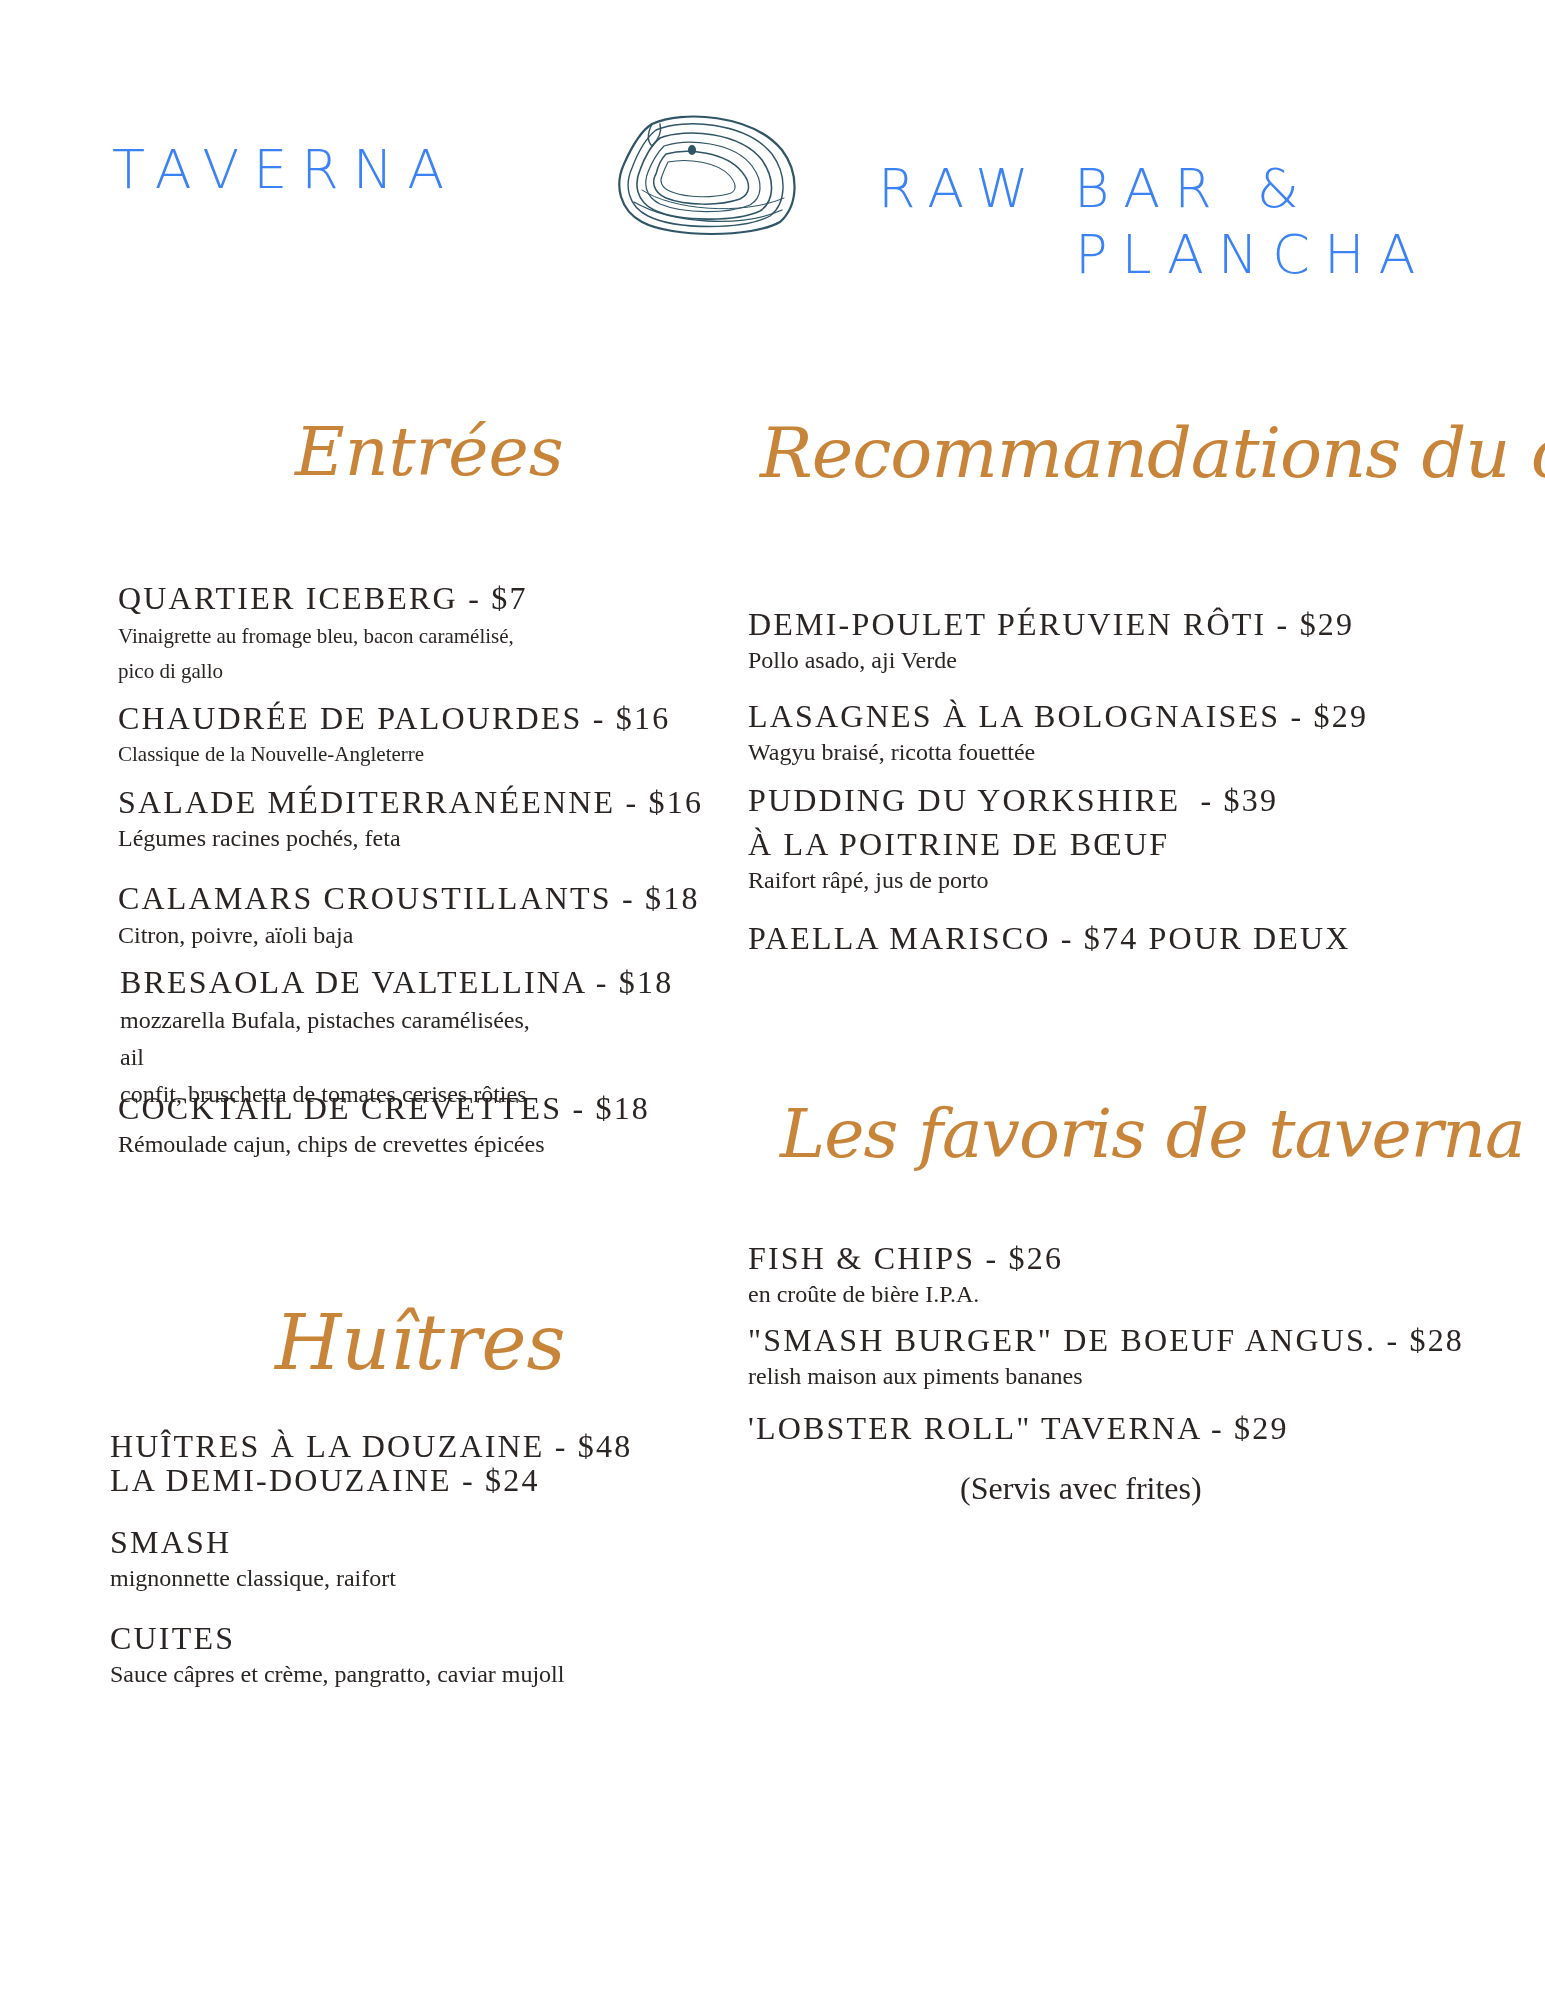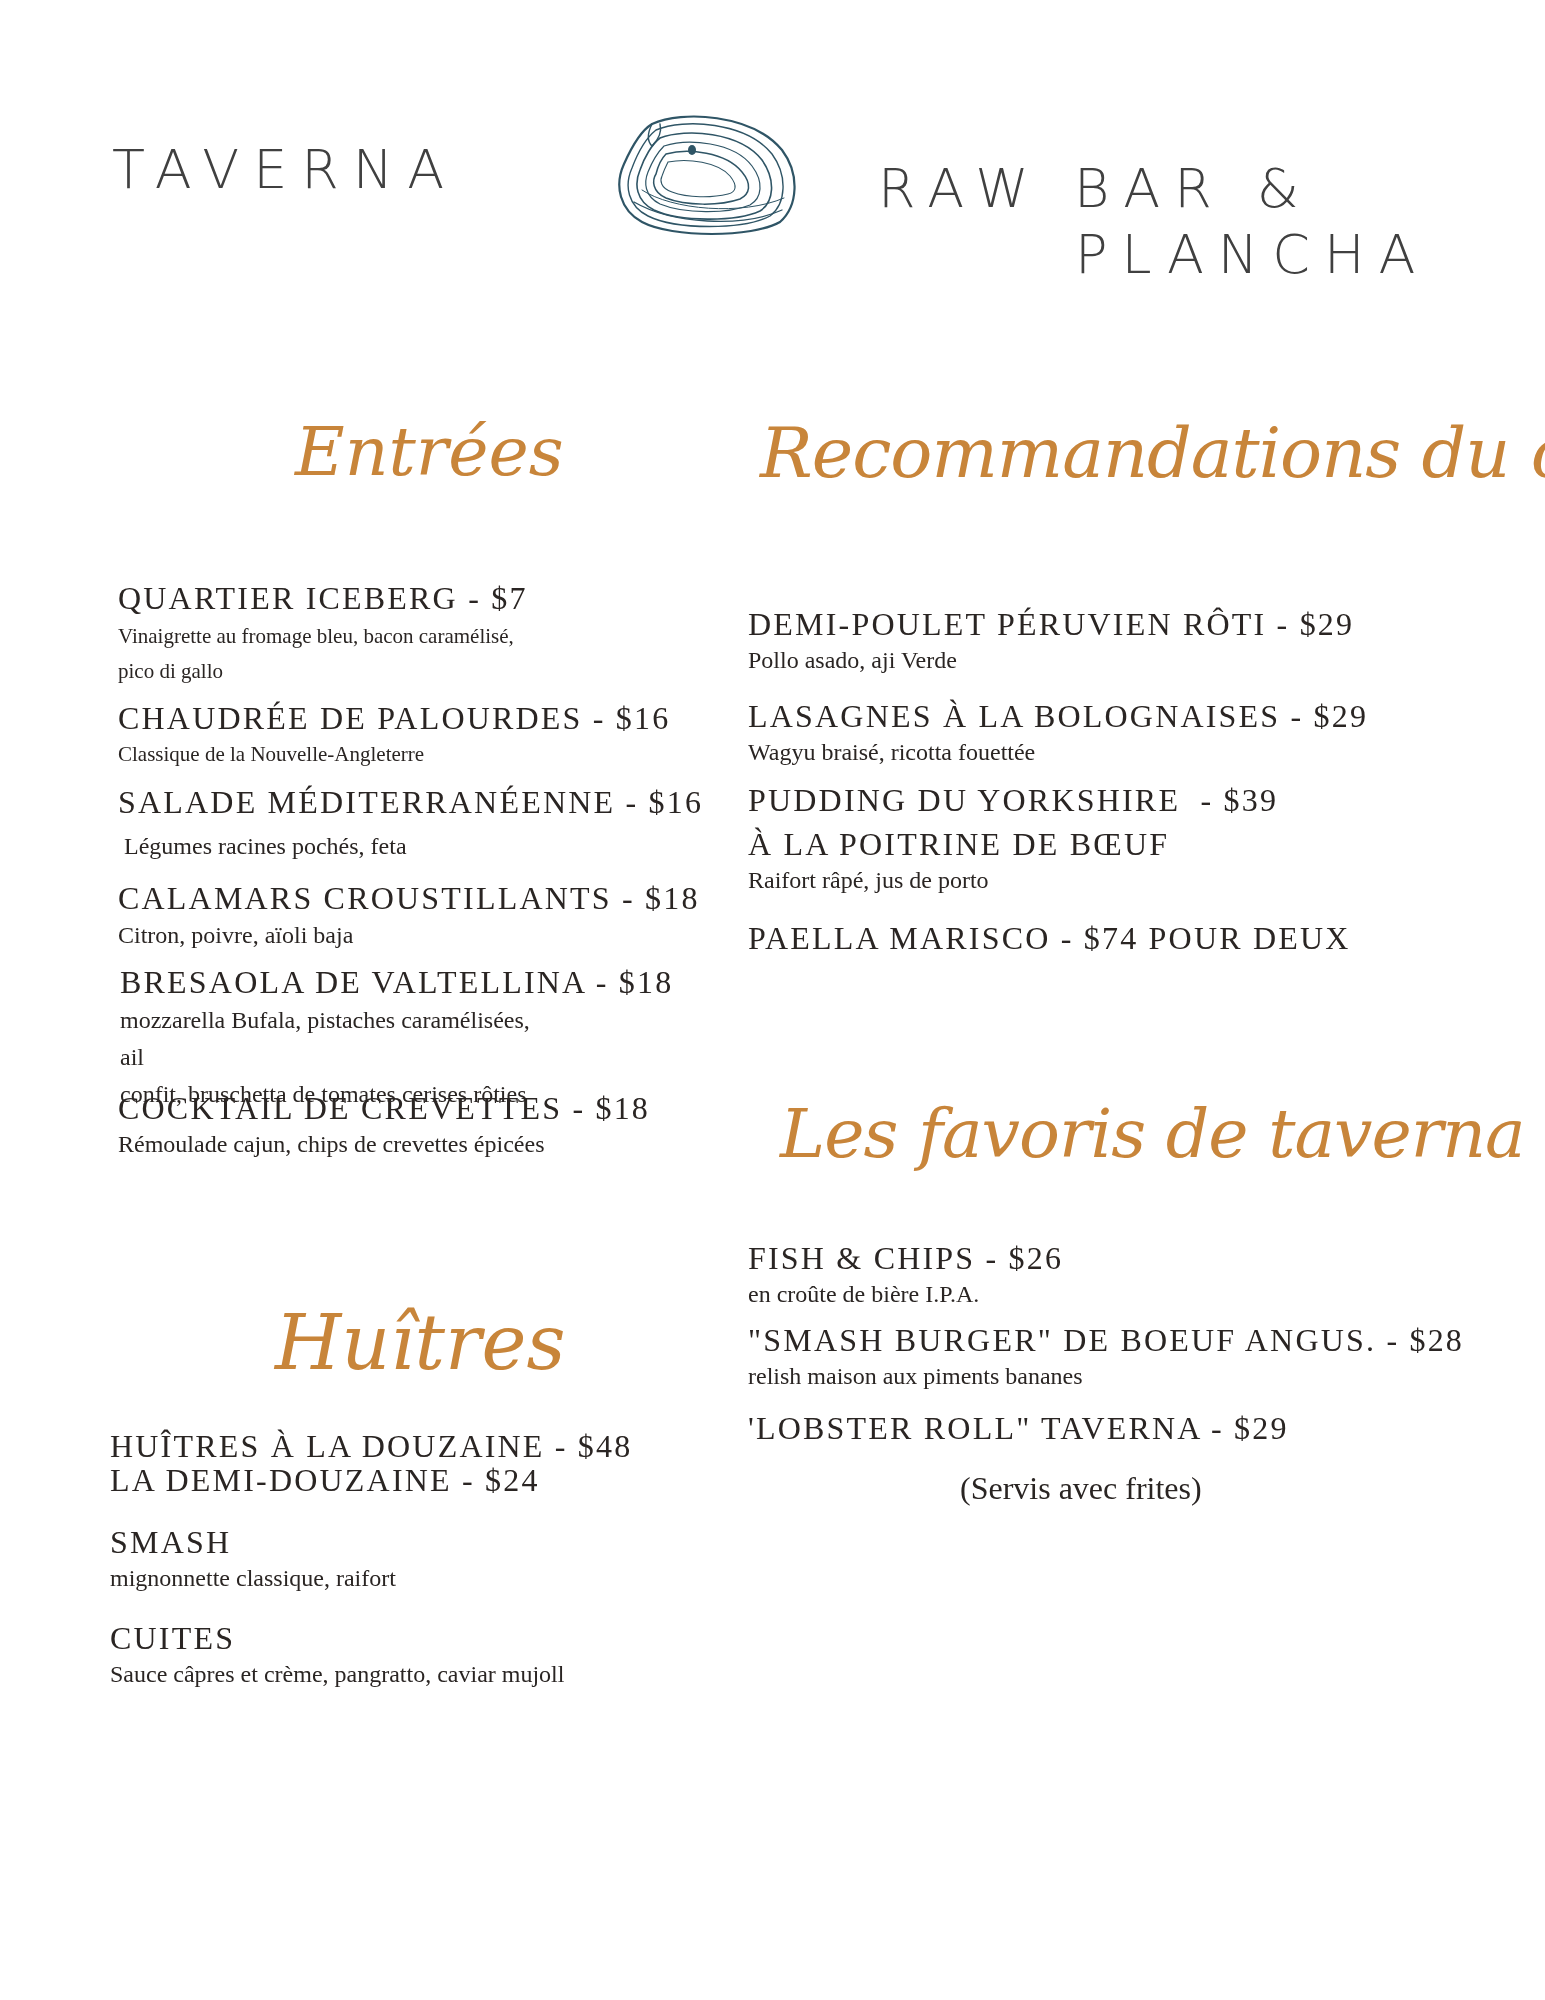--- a/index.html
+++ b/index.html
@@ -15,21 +15,21 @@
       color: #2a2523;
     }
     .abs { position: absolute; }
 
     
     .brand {
       font-family: "DejaVu Sans", sans-serif;
       font-weight: 300;
       font-size: 54px;
       letter-spacing: 14px;
-      color: #404040;
+      color: #3b82f6;
       white-space: nowrap;
       line-height: 1;
     }
     #brand-left { left: 112px; top: 143px; }
     #brand-right-1 { left: 878px; top: 149px; margin-top: 13px; }
     #brand-right-2 { left: 1075px; top: 228px; }
 
     #shell { left: 612px; top: 110px; width: 190px; height: 128px; }
 
     
@@ -118,21 +118,21 @@
   <div class="abs" style="left:118px; top:582px;">
     <div class="item-name">QUARTIER ICEBERG - $7</div>
   </div>
   <div class="abs item-desc small" style="left:118px; top:620px;">Vinaigrette au fromage bleu, bacon caramélisé,</div>
   <div class="abs item-desc small" style="left:118px; top:655px;">pico di gallo</div>
 
   <div class="abs item-name" style="left:118px; top:702px;">CHAUDRÉE DE PALOURDES - $16</div>
   <div class="abs item-desc small" style="left:118px; top:738px;">Classique de la Nouvelle-Angleterre</div>
 
   <div class="abs item-name" style="left:118px; top:786px;">SALADE MÉDITERRANÉENNE - $16</div>
-  <div class="abs item-desc" style="left:124px; top:820px;margin-top:8px;">Légumes racines pochés, feta</div>
+  <div class="abs item-desc" style="left:118px; top:820px;">Légumes racines pochés, feta</div>
 
   <div class="abs item-name" style="left:118px; top:882px;">CALAMARS CROUSTILLANTS - $18</div>
   <div class="abs item-desc" style="left:118px; top:917px;">Citron, poivre, aïoli baja</div>
 
   <div class="abs item-name" style="left:120px; top:966px;">BRESAOLA DE VALTELLINA - $18</div>
   <div class="abs item-desc" style="left:120px; top:1002px;">mozzarella Bufala, pistaches caramélisées,</div>
   <div class="abs item-desc" style="left:120px; top:1039px;">ail</div>
   <div class="abs item-desc" style="left:120px; top:1076px;">confit, bruschetta de tomates cerises rôties</div>
 
   <div class="abs item-name" style="left:118px; top:1092px;">COCKTAIL DE CREVETTES - $18</div>

